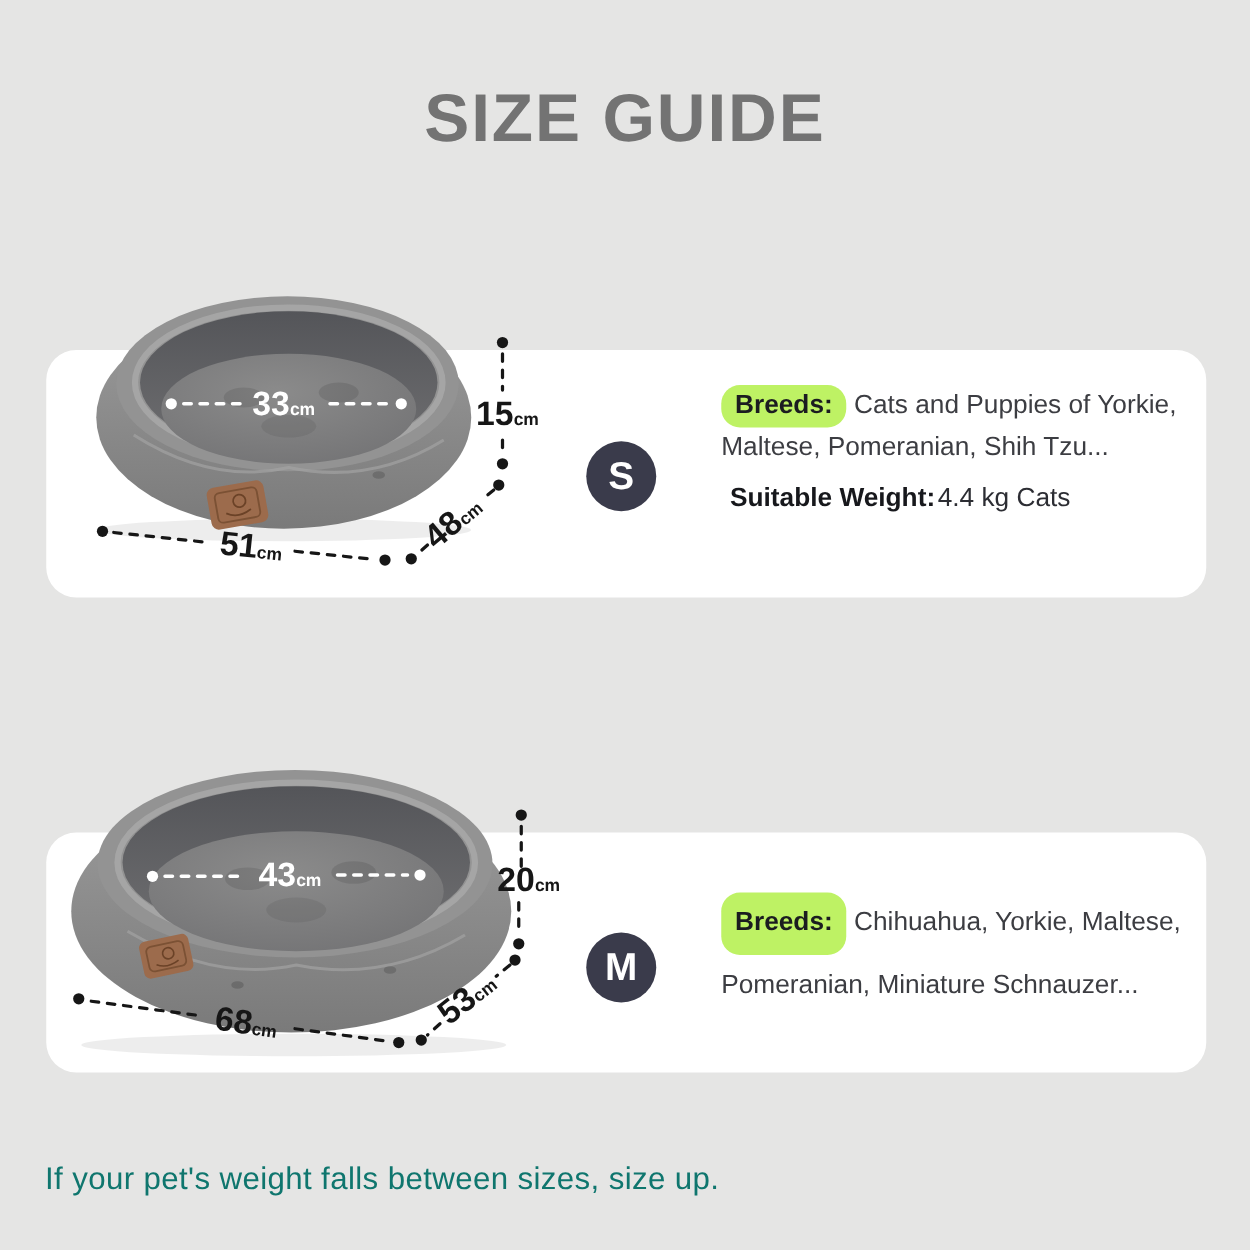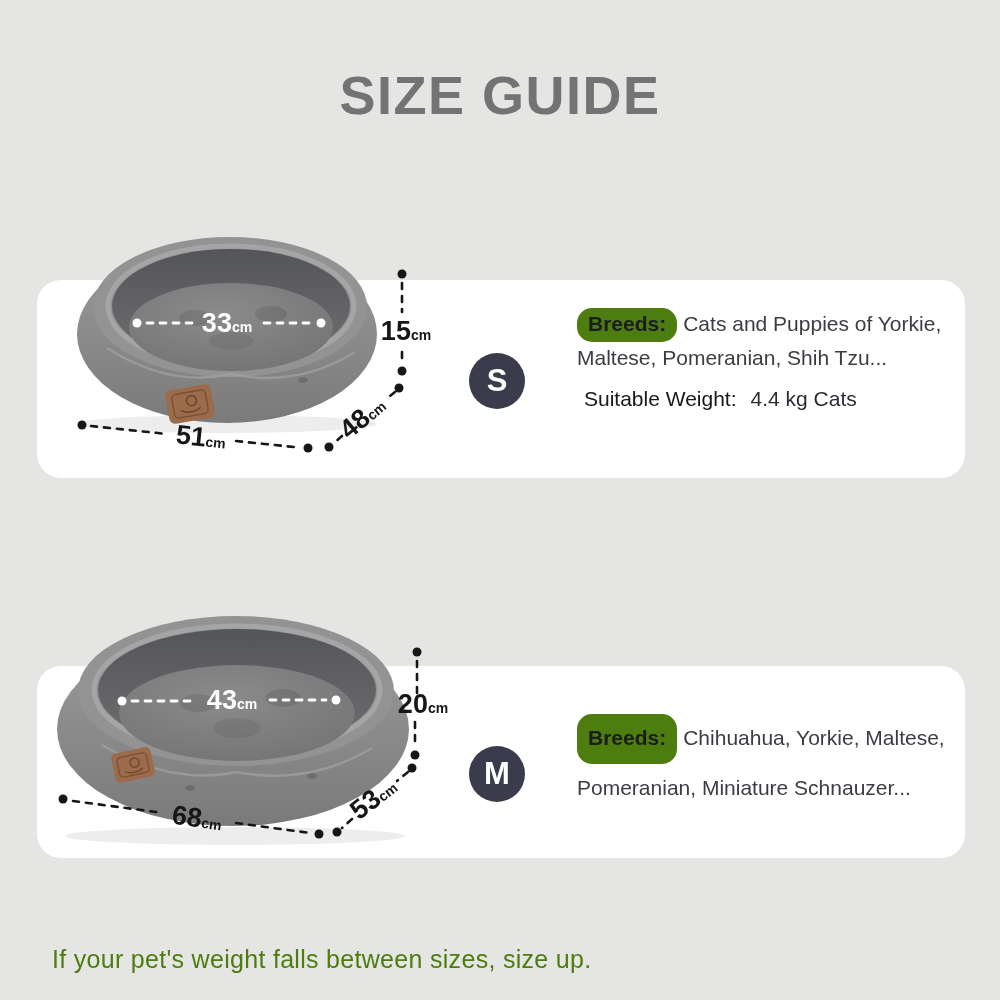--- a/index.html
+++ b/index.html
@@ -30,33 +30,33 @@
   }
   .badge-s{left:432px;top:73px;}
   .badge-m{left:432px;top:80px;}
   .breeds{
     position:absolute;left:540px;width:384px;margin:0;
     font-size:21px;line-height:32px;color:#3c3d42;
   }
   .breeds-s{top:28px;}
   .breeds-m{top:48px;line-height:48px;}
   .pill{
-    display:inline-block;background:#4d7c0f;border-radius:15px;
+    display:inline-block;background:#bef264;border-radius:15px;
     padding:0 11px 2px 11px;font-weight:700;color:#1b1c20;margin-right:6px;
   }
   .weight{
     position:absolute;left:547px;width:380px;
     font-size:21px;line-height:30px;color:#2c2d33;
   }
   .weight-s{top:104px;}
   .weight-m{top:126px;}
-  .weight b{font-weight:400;color:#17181c;margin-right:14px;}
+  .weight b{font-weight:700;color:#17181c;margin-right:2px;}
   .footnote{
-    position:absolute;left:36px;top:929px;margin:16px;
-    font-size:25px;color:#4d7c0f;letter-spacing:0.3px;
+    position:absolute;left:36px;top:929px;margin:0;
+    font-size:25px;color:#0f766e;letter-spacing:0.3px;
   }
   svg text{font-family:"Liberation Sans","DejaVu Sans",sans-serif;}
   .dim-num{font-size:27px;font-weight:700;}
   .dim-unit{font-size:14px;font-weight:700;}
   .dim-white{fill:#ffffff;}
   .dim-black{fill:#161616;}
 </style>
 </head>
 <body>
 

